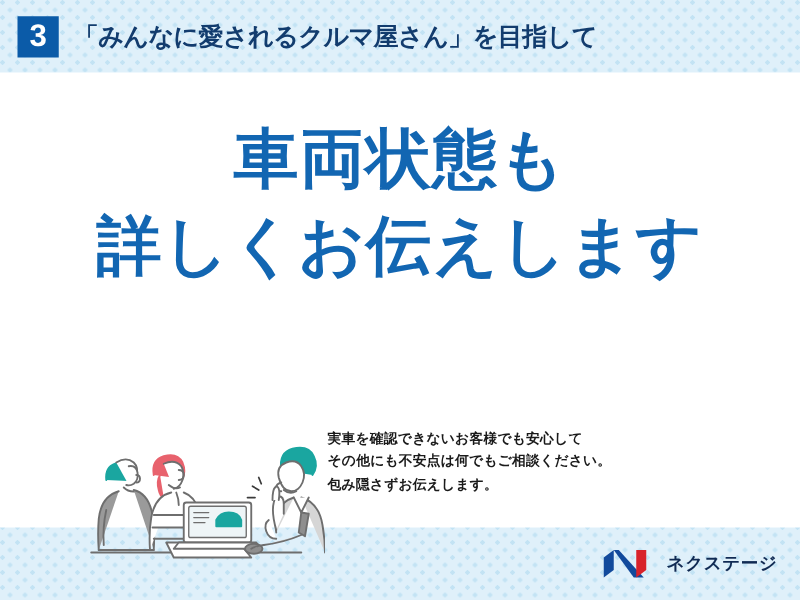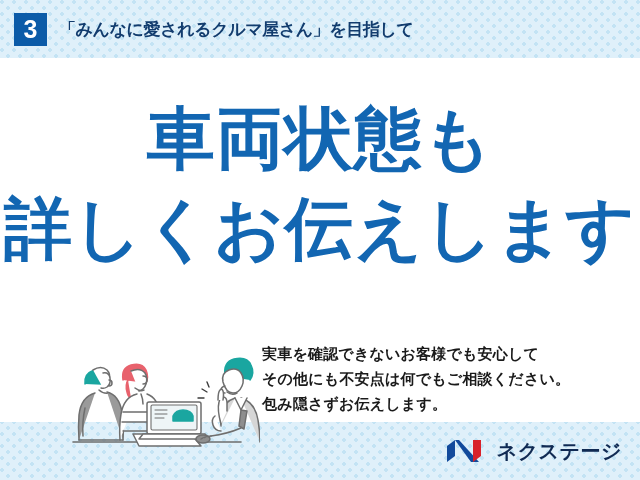--- a/index.html
+++ b/index.html
@@ -43,21 +43,21 @@
     color: #ffffff;
     font-size: 25px;
     font-weight: bold;
     line-height: 33px;
     text-align: center;
     letter-spacing: 0;
     flex: 0 0 auto;
   }
   .header-title {
     margin-left: 12px;
-    font-size: 17px;
+    font-size: 20px;
     font-weight: bold;
     color: #123c6e;
     letter-spacing: -0.4px;
     white-space: nowrap;
   }
 
   
   .panel {
     position: absolute;
     left: 0;
@@ -68,21 +68,21 @@
   }
 
   .headline {
     position: absolute;
     left: 0;
     top: 36px;
     width: 640px;
     text-align: center;
     color: #1266b2;
     font-weight: bold;
-    font-size: 68px;
+    font-size: 52px;
     line-height: 1.32;
     letter-spacing: 1px;
     white-space: nowrap;
   }
   .headline .line2 {
     display: block;
   }
 
   
   .illustration {
@@ -93,21 +93,21 @@
     height: 120px;
   }
 
   
   .body-copy {
     position: absolute;
     left: 262px;
     top: 284px;
     width: 370px;
     color: #1a1a1a;
-    font-size: 15px;
+    font-size: 11px;
     font-weight: bold;
     line-height: 1.66;
     letter-spacing: 0.2px;
     white-space: nowrap;
   }
   .body-copy div { display: block; }
 
   
   .footer {
     position: absolute;
@@ -125,21 +125,21 @@
     display: flex;
     align-items: center;
   }
   .logo-mark {
     width: 44px;
     height: 26px;
     flex: 0 0 auto;
   }
   .logo-text {
     margin-left: 8px;
-    font-size: 20px;
+    font-size: 14px;
     font-weight: bold;
     color: #102a53;
     letter-spacing: 0.5px;
     white-space: nowrap;
   }
 </style>
 </head>
 <body>
 
 <div class="banner">

